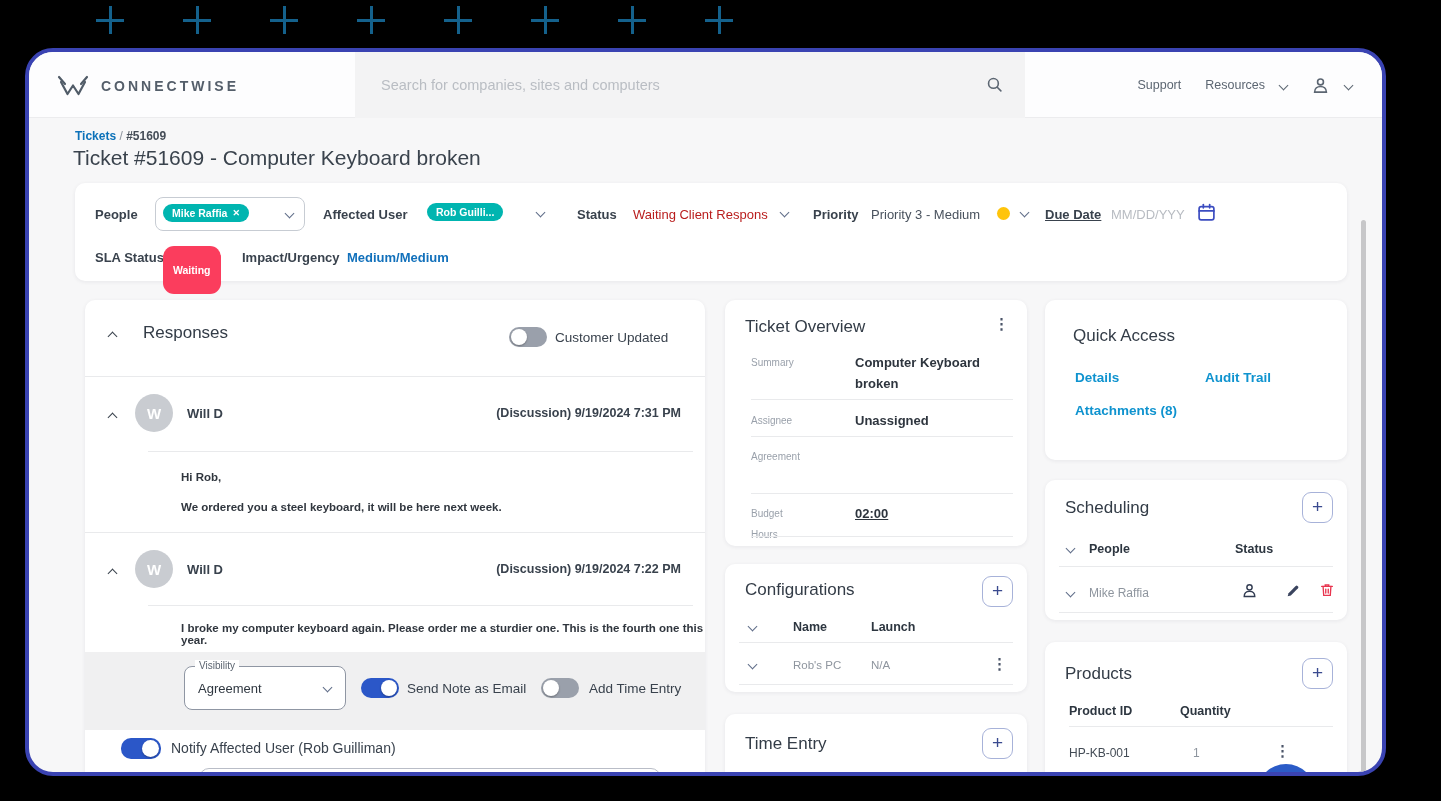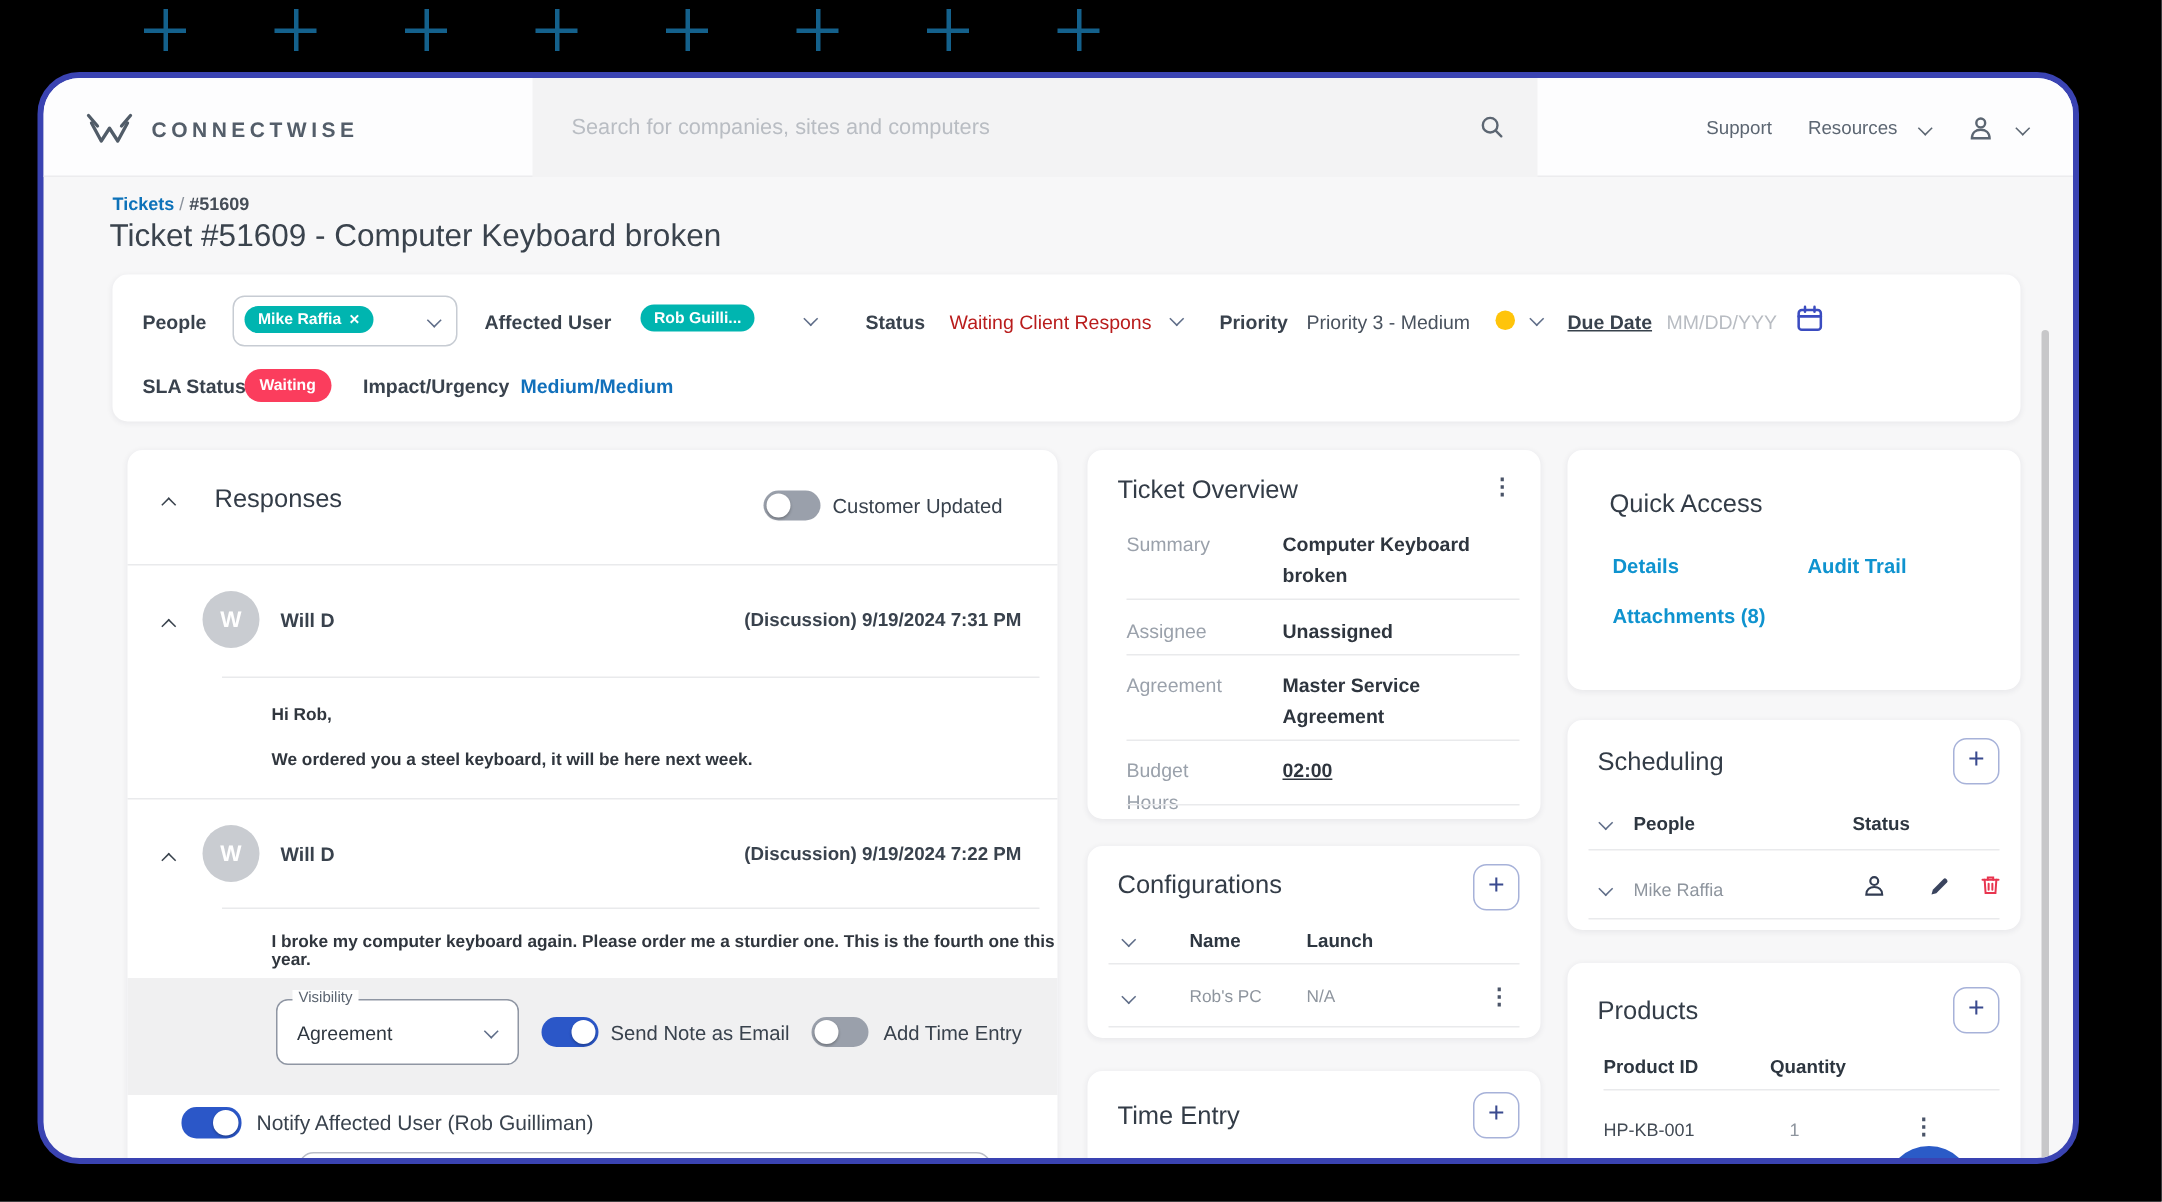--- a/index.html
+++ b/index.html
@@ -45,21 +45,21 @@
   .card { position:absolute; background:#fff; border-radius:10px; box-shadow:0 1px 4px rgba(25,30,50,.07); }
   .card-title { font-size:17px; font-weight:500; color:#333c47; }
   .divider { position:absolute; height:1px; background:#e9eaec; }
 
   
   .flabel { position:absolute; font-size:13px; font-weight:700; color:#39424d; white-space:nowrap; }
   .fvalue { position:absolute; font-size:13px; white-space:nowrap; }
   .chip { display:inline-flex; align-items:center; gap:5px; background:#00b5b0; color:#fff;
           border-radius:10px; font-size:10.5px; font-weight:700; padding:3px 9px; white-space:nowrap; }
   .pill { display:inline-block; background:#fb3d5d; color:#fff; border-radius:11px;
-          font-size:10.5px; font-weight:700; padding:5px 10px; }
+          font-size:10.5px; font-weight:700; padding:18px 10px; }
   .dot { position:absolute; width:13px; height:13px; border-radius:50%; background:#ffc40a; }
   .fchev { position:absolute; color:#5f6d88; }
 
   
   .toggle { position:absolute; width:38px; height:20px; border-radius:10px; }
   .toggle .knob { position:absolute; top:2px; width:16px; height:16px; border-radius:50%; background:#fff; box-shadow:0 1px 2px rgba(0,0,0,.3); }
   .toggle.on  { background:#2b57c8; } .toggle.on .knob { right:2px; }
   .toggle.off { background:#9aa0ab; } .toggle.off .knob { left:2px; }
   .tlabel { position:absolute; font-size:13.5px; color:#39424d; white-space:nowrap; }
 
@@ -70,21 +70,21 @@
   .meta { position:absolute; font-size:12.5px; font-weight:600; color:#39424d; }
   .bodytxt { position:absolute; font-size:11.5px; font-weight:700; color:#30363e; }
   .composer { position:absolute; left:0; top:352px; width:620px; height:78px; background:#f0f0f1; }
   .fieldset { position:absolute; left:99px; top:14px; width:162px; height:44px; border:1px solid #8f96a3; border-radius:8px; background:#fff; }
   .fieldset .legend { position:absolute; left:10px; top:-7px; background:#fff; padding:0 4px; font-size:10px; color:#5b6470; }
   .fieldset .val { position:absolute; left:13px; top:14px; font-size:13px; color:#2f3740; }
   .fieldset .chev { position:absolute; right:14px; top:17px; color:#5f6d88; }
   .note-input { position:absolute; left:114px; top:468px; width:462px; height:40px; border:1.5px solid #b9bdc7; border-radius:10px; background:#fff; }
 
   
-  .ov-label { position:absolute; left:26px; font-size:13px; color:#9aa1ab; width:95px; line-height:21px; }
+  .ov-label { position:absolute; left:26px; font-size:10px; color:#9aa1ab; width:95px; line-height:21px; }
   .ov-value { position:absolute; left:130px; font-size:13px; font-weight:700; color:#2e353e; width:155px; line-height:21px; }
 
   
   .th { position:absolute; font-size:12.5px; font-weight:700; color:#2d3640; }
   .td { position:absolute; font-size:11.5px; color:#8e959e; }
   .tchev { position:absolute; color:#5f6d88; }
   .kebab { position:absolute; font-size:15px; font-weight:700; color:#4a5468; }
   .plusbtn { position:absolute; width:31px; height:31px; border:1px solid #a7b2d9; border-radius:9px;
              background:#fff; color:#3a4a8f; font-size:19px; line-height:28px; text-align:center; }
   .qlink { position:absolute; font-size:13.5px; font-weight:700; color:#0f93cf; }
@@ -240,21 +240,20 @@
 
     <span class="ov-label" style="top:52px;">Summary</span>
     <span class="ov-value" style="top:52px;">Computer Keyboard broken</span>
     <div class="divider" style="left:26px; top:99px; width:262px;"></div>
 
     <span class="ov-label" style="top:110px;">Assignee</span>
     <span class="ov-value" style="top:110px;">Unassigned</span>
     <div class="divider" style="left:26px; top:136px; width:262px;"></div>
 
     <span class="ov-label" style="top:146px;">Agreement</span>
-    <span class="ov-value" style="top:146px;">Master Service Agreement</span>
     <div class="divider" style="left:26px; top:193px; width:262px;"></div>
 
     <span class="ov-label" style="top:203px; width:60px;">Budget Hours</span>
     <span class="ov-value" style="top:203px;text-decoration:underline;">02:00</span>
     <div class="divider" style="left:26px; top:236px; width:262px;"></div>
   </div>
 
   <div class="card" style="left:696px; top:512px; width:302px; height:128px;">
     <span class="card-title abs" style="left:20px; top:16px;">Configurations</span>
     <span class="plusbtn" style="right:14px; top:12px;">+</span>

